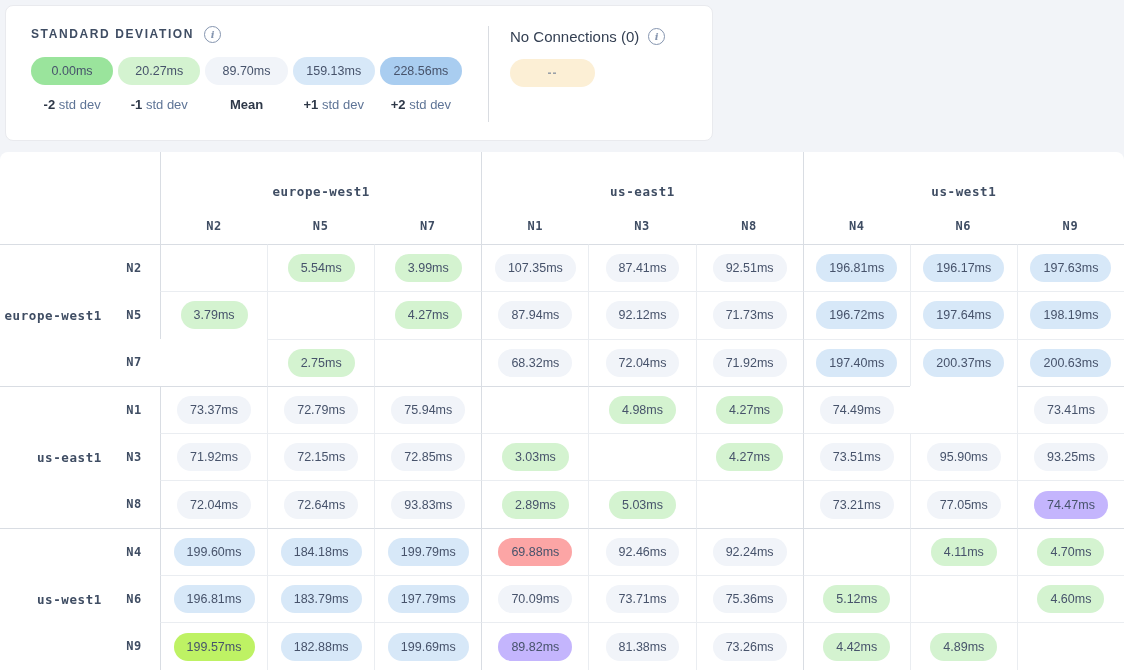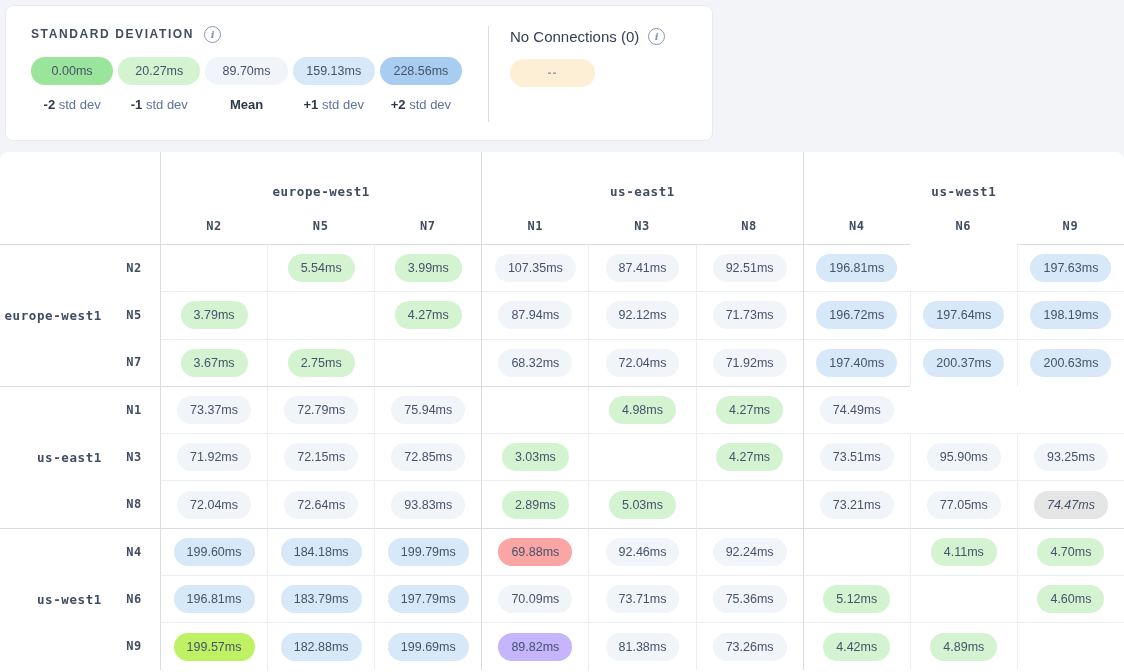--- a/index.html
+++ b/index.html
@@ -118,20 +118,23 @@
       </div>
       <div class="gcell bl btg" style="grid-area: 3 / 7;">
         <div class="pill cell-pill" style="background: rgb(241, 244, 249);">87.41ms</div>
       </div>
       <div class="gcell bl btg" style="grid-area: 3 / 8;">
         <div class="pill cell-pill" style="background: rgb(241, 244, 249);">92.51ms</div>
       </div>
       <div class="gcell blg btg" style="grid-area: 3 / 9;">
         <div class="pill cell-pill" style="background: rgb(215, 232, 248);">196.81ms</div>
       </div>
+      <div class="gcell bl btg" style="grid-area: 3 / 10;">
+        <div class="pill cell-pill" style="background: rgb(215, 232, 248);">196.17ms</div>
+      </div>
       <div class="gcell bl btg" style="grid-area: 3 / 11;">
         <div class="pill cell-pill" style="background: rgb(215, 232, 248);">197.63ms</div>
       </div>
       <div class="gcell mono row-node" style="grid-area: 4 / 2;">N5</div>
       <div class="gcell blg bt" style="grid-area: 4 / 3;">
         <div class="pill cell-pill" style="background: rgb(212, 243, 208);">3.79ms</div>
       </div>
       <div class="gcell bl bt" style="grid-area: 4 / 4;"></div>
       <div class="gcell bl bt" style="grid-area: 4 / 5;">
         <div class="pill cell-pill" style="background: rgb(212, 243, 208);">4.27ms</div>
@@ -148,23 +151,20 @@
       <div class="gcell blg bt" style="grid-area: 4 / 9;">
         <div class="pill cell-pill" style="background: rgb(215, 232, 248);">196.72ms</div>
       </div>
       <div class="gcell bl bt" style="grid-area: 4 / 10;">
         <div class="pill cell-pill" style="background: rgb(215, 232, 248);">197.64ms</div>
       </div>
       <div class="gcell bl bt" style="grid-area: 4 / 11;">
         <div class="pill cell-pill" style="background: rgb(215, 232, 248);">198.19ms</div>
       </div>
       <div class="gcell mono row-node" style="grid-area: 5 / 2;">N7</div>
-      <div class="gcell blg bt" style="grid-area: 5 / 3;">
-        <div class="pill cell-pill" style="background: rgb(212, 243, 208);">3.67ms</div>
-      </div>
       <div class="gcell bl bt" style="grid-area: 5 / 4;">
         <div class="pill cell-pill" style="background: rgb(212, 243, 208);">2.75ms</div>
       </div>
       <div class="gcell bl bt" style="grid-area: 5 / 5;"></div>
       <div class="gcell blg bt" style="grid-area: 5 / 6;">
         <div class="pill cell-pill" style="background: rgb(241, 244, 249);">68.32ms</div>
       </div>
       <div class="gcell bl bt" style="grid-area: 5 / 7;">
         <div class="pill cell-pill" style="background: rgb(241, 244, 249);">72.04ms</div>
       </div>
@@ -194,20 +194,23 @@
       <div class="gcell blg btg" style="grid-area: 6 / 6;"></div>
       <div class="gcell bl btg" style="grid-area: 6 / 7;">
         <div class="pill cell-pill" style="background: rgb(212, 243, 208);">4.98ms</div>
       </div>
       <div class="gcell bl btg" style="grid-area: 6 / 8;">
         <div class="pill cell-pill" style="background: rgb(212, 243, 208);">4.27ms</div>
       </div>
       <div class="gcell blg btg" style="grid-area: 6 / 9;">
         <div class="pill cell-pill" style="background: rgb(241, 244, 249);">74.49ms</div>
       </div>
+      <div class="gcell bl btg" style="grid-area: 6 / 11;">
+        <div class="pill cell-pill" style="background: rgb(241, 244, 249);">73.41ms</div>
+      </div>
       <div class="gcell mono row-node" style="grid-area: 7 / 2;">N3</div>
       <div class="gcell blg bt" style="grid-area: 7 / 3;">
         <div class="pill cell-pill" style="background: rgb(241, 244, 249);">71.92ms</div>
       </div>
       <div class="gcell bl bt" style="grid-area: 7 / 4;">
         <div class="pill cell-pill" style="background: rgb(241, 244, 249);">72.15ms</div>
       </div>
       <div class="gcell bl bt" style="grid-area: 7 / 5;">
         <div class="pill cell-pill" style="background: rgb(241, 244, 249);">72.85ms</div>
       </div>
@@ -244,21 +247,21 @@
         <div class="pill cell-pill" style="background: rgb(212, 243, 208);">5.03ms</div>
       </div>
       <div class="gcell bl bt" style="grid-area: 8 / 8;"></div>
       <div class="gcell blg bt" style="grid-area: 8 / 9;">
         <div class="pill cell-pill" style="background: rgb(241, 244, 249);">73.21ms</div>
       </div>
       <div class="gcell bl bt" style="grid-area: 8 / 10;">
         <div class="pill cell-pill" style="background: rgb(241, 244, 249);">77.05ms</div>
       </div>
       <div class="gcell bl bt" style="grid-area: 8 / 11;">
-        <div class="pill cell-pill" style="background: #e5e5e5; font-style: italic;">74.47ms</div>
+        <div class="pill cell-pill" style="background: #c4b5fd;">74.47ms</div>
       </div>
       <div class="gcell mono row-region btg" style="grid-area: 9 / 1 / span 3;">us-west1</div>
       <div class="gcell mono row-node btg" style="grid-area: 9 / 2;">N4</div>
       <div class="gcell blg btg" style="grid-area: 9 / 3;">
         <div class="pill cell-pill" style="background: rgb(215, 232, 248);">199.60ms</div>
       </div>
       <div class="gcell bl btg" style="grid-area: 9 / 4;">
         <div class="pill cell-pill" style="background: rgb(215, 232, 248);">184.18ms</div>
       </div>
       <div class="gcell bl btg" style="grid-area: 9 / 5;">

